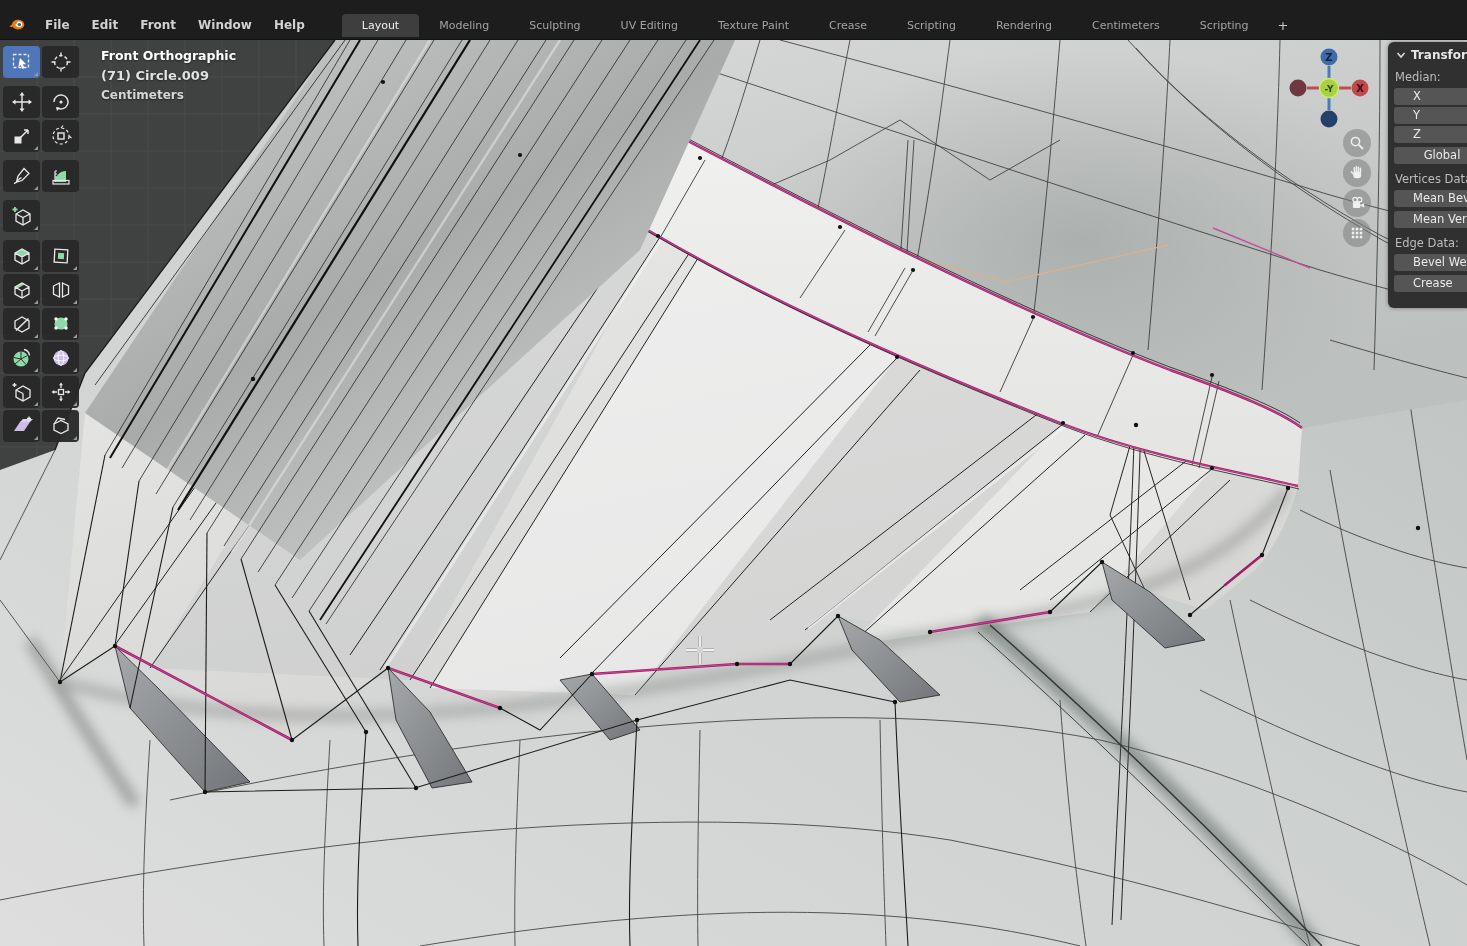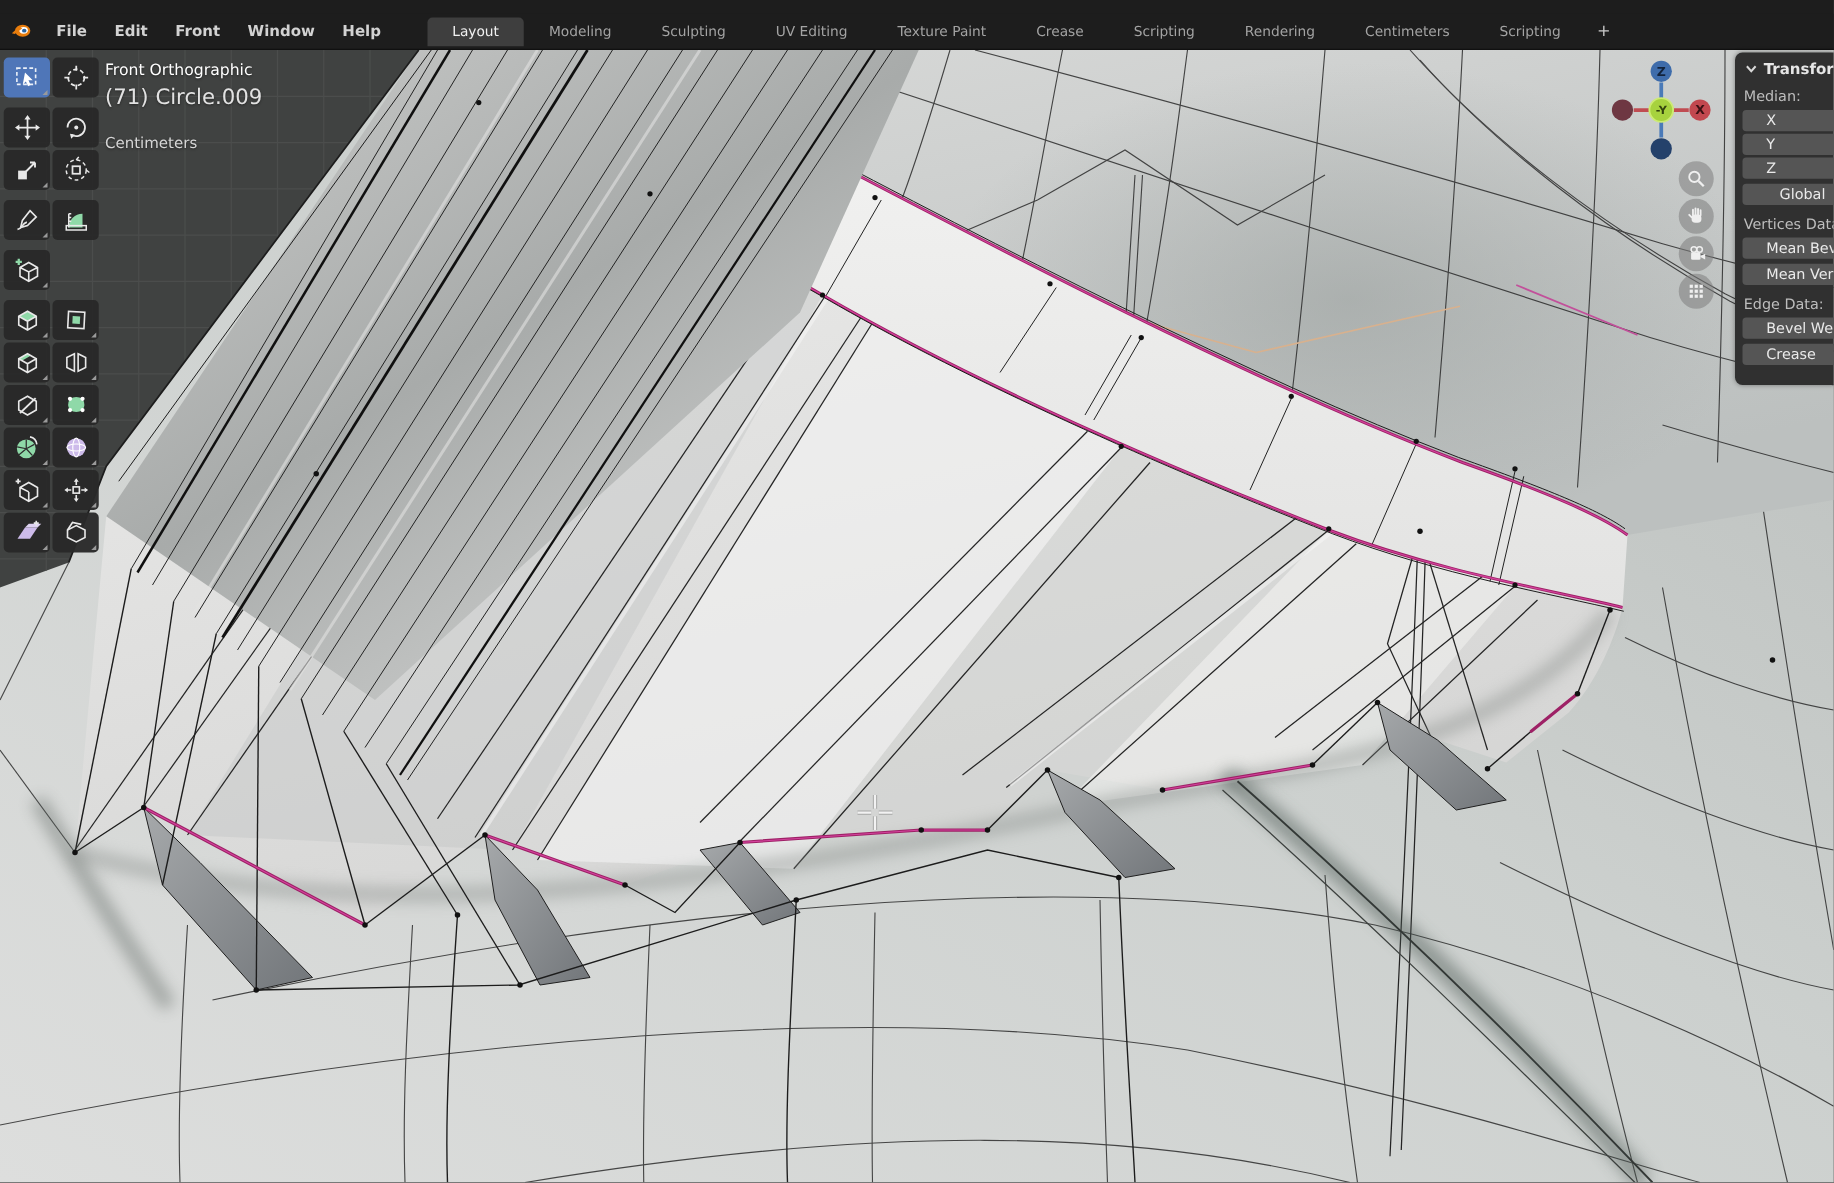--- a/index.html
+++ b/index.html
@@ -20,23 +20,23 @@
   .menu-item { color:#d2d2d2; font-size:12px; padding:5px 11px; border-radius:4px; cursor:default;font-weight:bold; }
   .tabs { display:flex; align-items:center; margin-left:26px; }
   .ws-tab { color:#a3a3a3; font-size:11px; padding:5px 20px; border-radius:4px 4px 0 0; white-space:nowrap; }
   .ws-tab.active { background:#3e3e3e; color:#f0f0f0; }
   .ws-tab-plus { color:#c8c8c8; font-size:13px; padding:4px 9px; }
 
   
   .viewport { position:absolute; left:0; top:40px; width:1467px; height:906px; background:#cfd1cf; }
   .viewport svg.mesh { position:absolute; left:0; top:0; }
 
-  .overlay-text { position:absolute; left:84px; top:8px; text-shadow:0 1px 2px rgba(0,0,0,.45); }
+  .overlay-text { position:absolute; left:101px; top:8px; text-shadow:0 1px 2px rgba(0,0,0,.45);font-weight:bold; }
   .overlay-text .l1 { color:#ffffff; font-size:12.5px; margin-bottom:5px; }
-  .overlay-text .l2 { color:#e2e2e2; font-size:17px; margin-bottom:19px; }
+  .overlay-text .l2 { color:#e2e2e2; font-size:13px; margin-bottom:5px; }
   .overlay-text .l3 { color:#d6d6d6; font-size:12px; }
 
   
   .toolbar { position:absolute; left:3px; top:6px; width:77px; }
   .tool-row { display:flex; gap:2px; margin-bottom:2px; }
   .tool-gap { height:6px; }
   .tool-btn { position:relative; width:37px; height:32px; background:rgba(41,41,41,.96);
     border-radius:4px; display:flex; align-items:center; justify-content:center; cursor:pointer; }
   .tool-btn.active { background:#4f76b8; }
   .tool-btn.has-sub::after { content:""; position:absolute; right:2px; bottom:2px;

